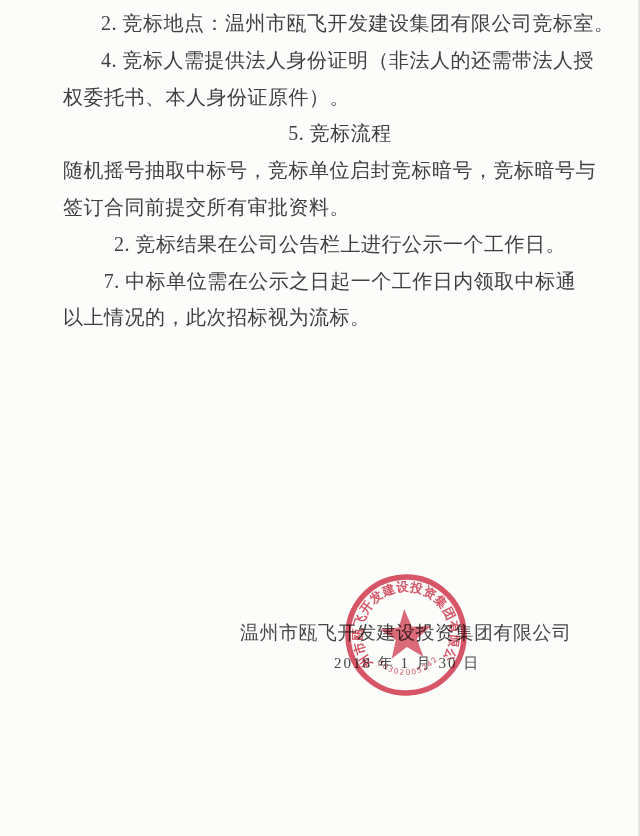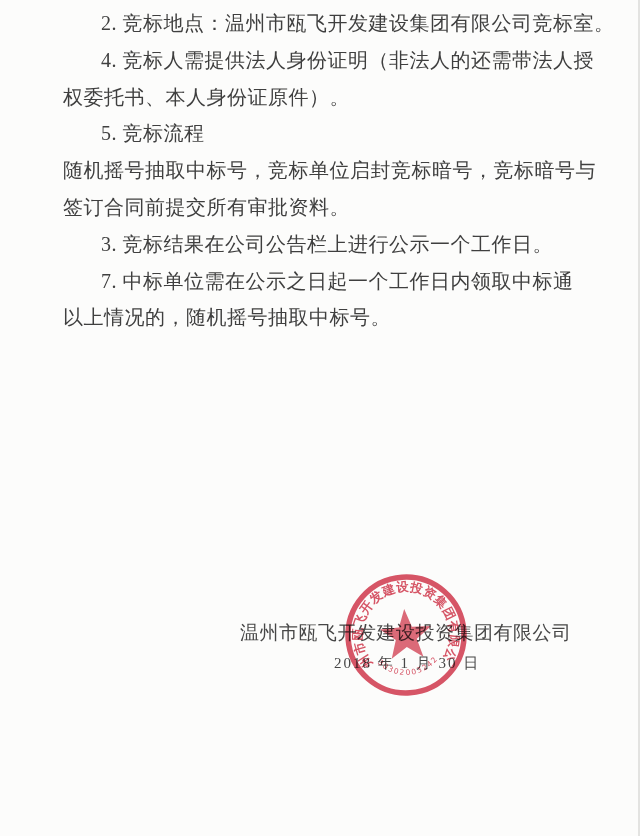--- a/index.html
+++ b/index.html
@@ -26,21 +26,21 @@
     width: 516px;
     font-size: 20px;
     color: #3f3f3f;
     letter-spacing: 0.5px;
   }
   .body-text .line {
     height: 36.8px;
     line-height: 36.8px;
     white-space: nowrap;
   }
-  .body-text .line.indent { padding-left: 38px; }
+  .body-text .line.indent { padding-left: 38px; text-align: center; }
 
   .signature { position: absolute; left: 0; top: 0; width: 640px; color: #474747; }
   .signature .company {
     position: absolute; left: 240px; top: 620px;
     font-size: 19px; letter-spacing: 0.5px; white-space: nowrap;
   }
   .signature .date {
     position: absolute; left: 334px; top: 654px;
     font-size: 15px; letter-spacing: 2px; white-space: nowrap;
   }
@@ -74,23 +74,23 @@
 
 <div class="page">
 
   <div class="body-text">
       <div class="line indent">2. 竞标地点：温州市瓯飞开发建设集团有限公司竞标室。</div>
       <div class="line indent">4. 竞标人需提供法人身份证明（非法人的还需带法人授</div>
       <div class="line">权委托书、本人身份证原件）。</div>
       <div class="line indent">5. 竞标流程</div>
       <div class="line">随机摇号抽取中标号，竞标单位启封竞标暗号，竞标暗号与</div>
       <div class="line">签订合同前提交所有审批资料。</div>
-      <div class="line indent">3. 竞标结果在公司公告栏上进行公示一个工作日。</div>
+      <div class="line indent">2. 竞标结果在公司公告栏上进行公示一个工作日。</div>
       <div class="line indent">7. 中标单位需在公示之日起一个工作日内领取中标通</div>
-      <div class="line">以上情况的，随机摇号抽取中标号。</div>
+      <div class="line">以上情况的，此次招标视为流标。</div>
     </div>
 
   <div class="signature">
     <div class="company">温州市瓯飞开发建设投资集团有限公司</div>
     <div class="date">2018 年 1 月 30 日</div>
   </div>
 
   <svg class="seal" viewBox="-75 -75 150 150" xmlns="http://www.w3.org/2000/svg" xmlns:xlink="http://www.w3.org/1999/xlink">
     <circle class="ring" cx="0" cy="0" r="58"></circle>
     <path id="seal-arc" d="M -31.6 30.6 A 44 44 0 1 1 31.6 30.6" fill="none"></path>

